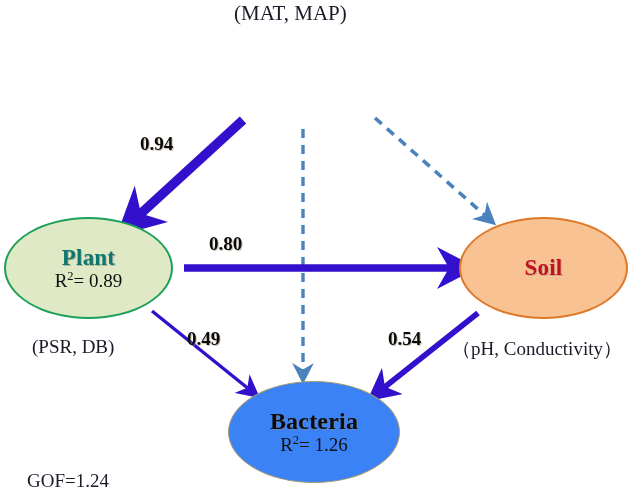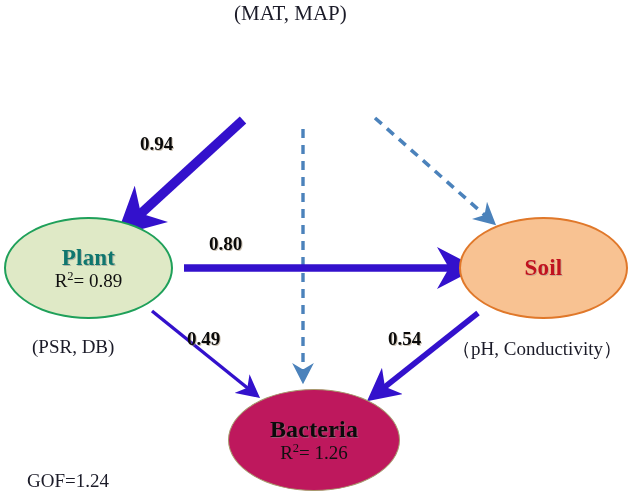--- a/index.html
+++ b/index.html
@@ -85,23 +85,23 @@
     border: 2px solid #e0782a;
   }
   #node-soil .node-title {
     font-size: 23px;
     color: #c1121f;
     text-shadow: 1px 1px 0 rgba(140,140,140,.45);
   }
   #node-soil .node-r2 { font-size: 19px; }
 
   #node-bacteria {
-    left: 228px; top: 389px;
+    left: 228px; top: 381px;
     width: 172px; height: 102px;
-    background: #be185d;
+    background: #3b82f6;
     border: 1.4px solid #a79a6d;
   }
   #node-bacteria .node-title {
     font-size: 24px;
     color: #0b0b0b;
     text-shadow: 1px 1px 0 rgba(140,140,140,.5);
   }
   #node-bacteria .node-r2 { font-size: 19px; }
 
   

